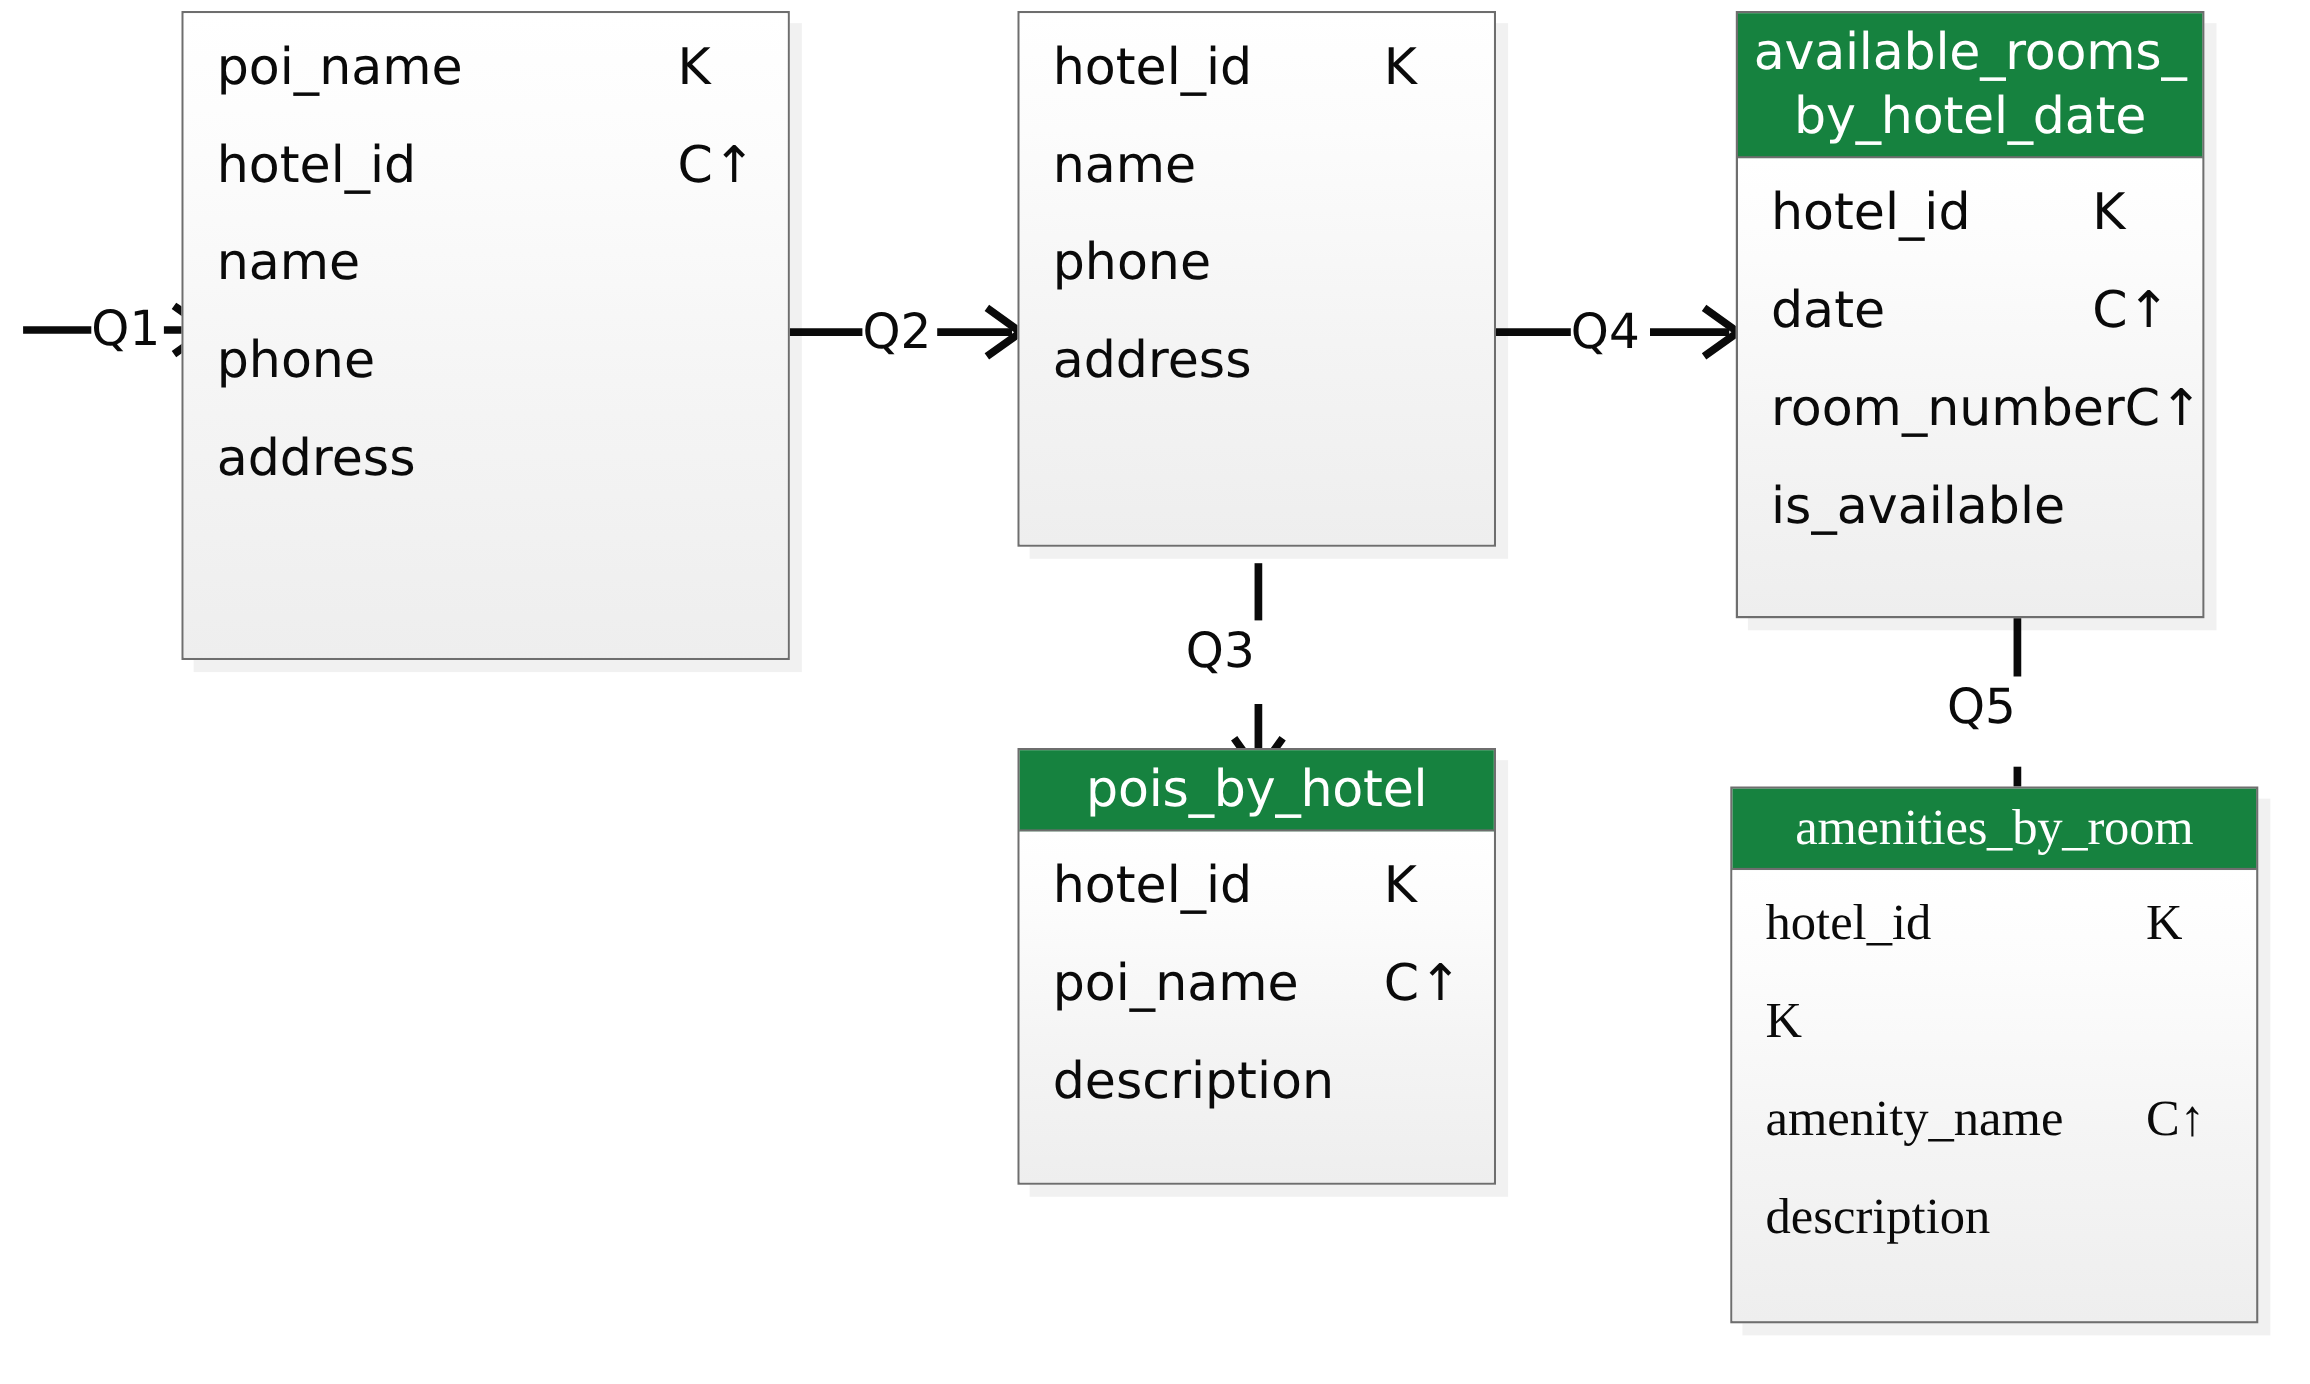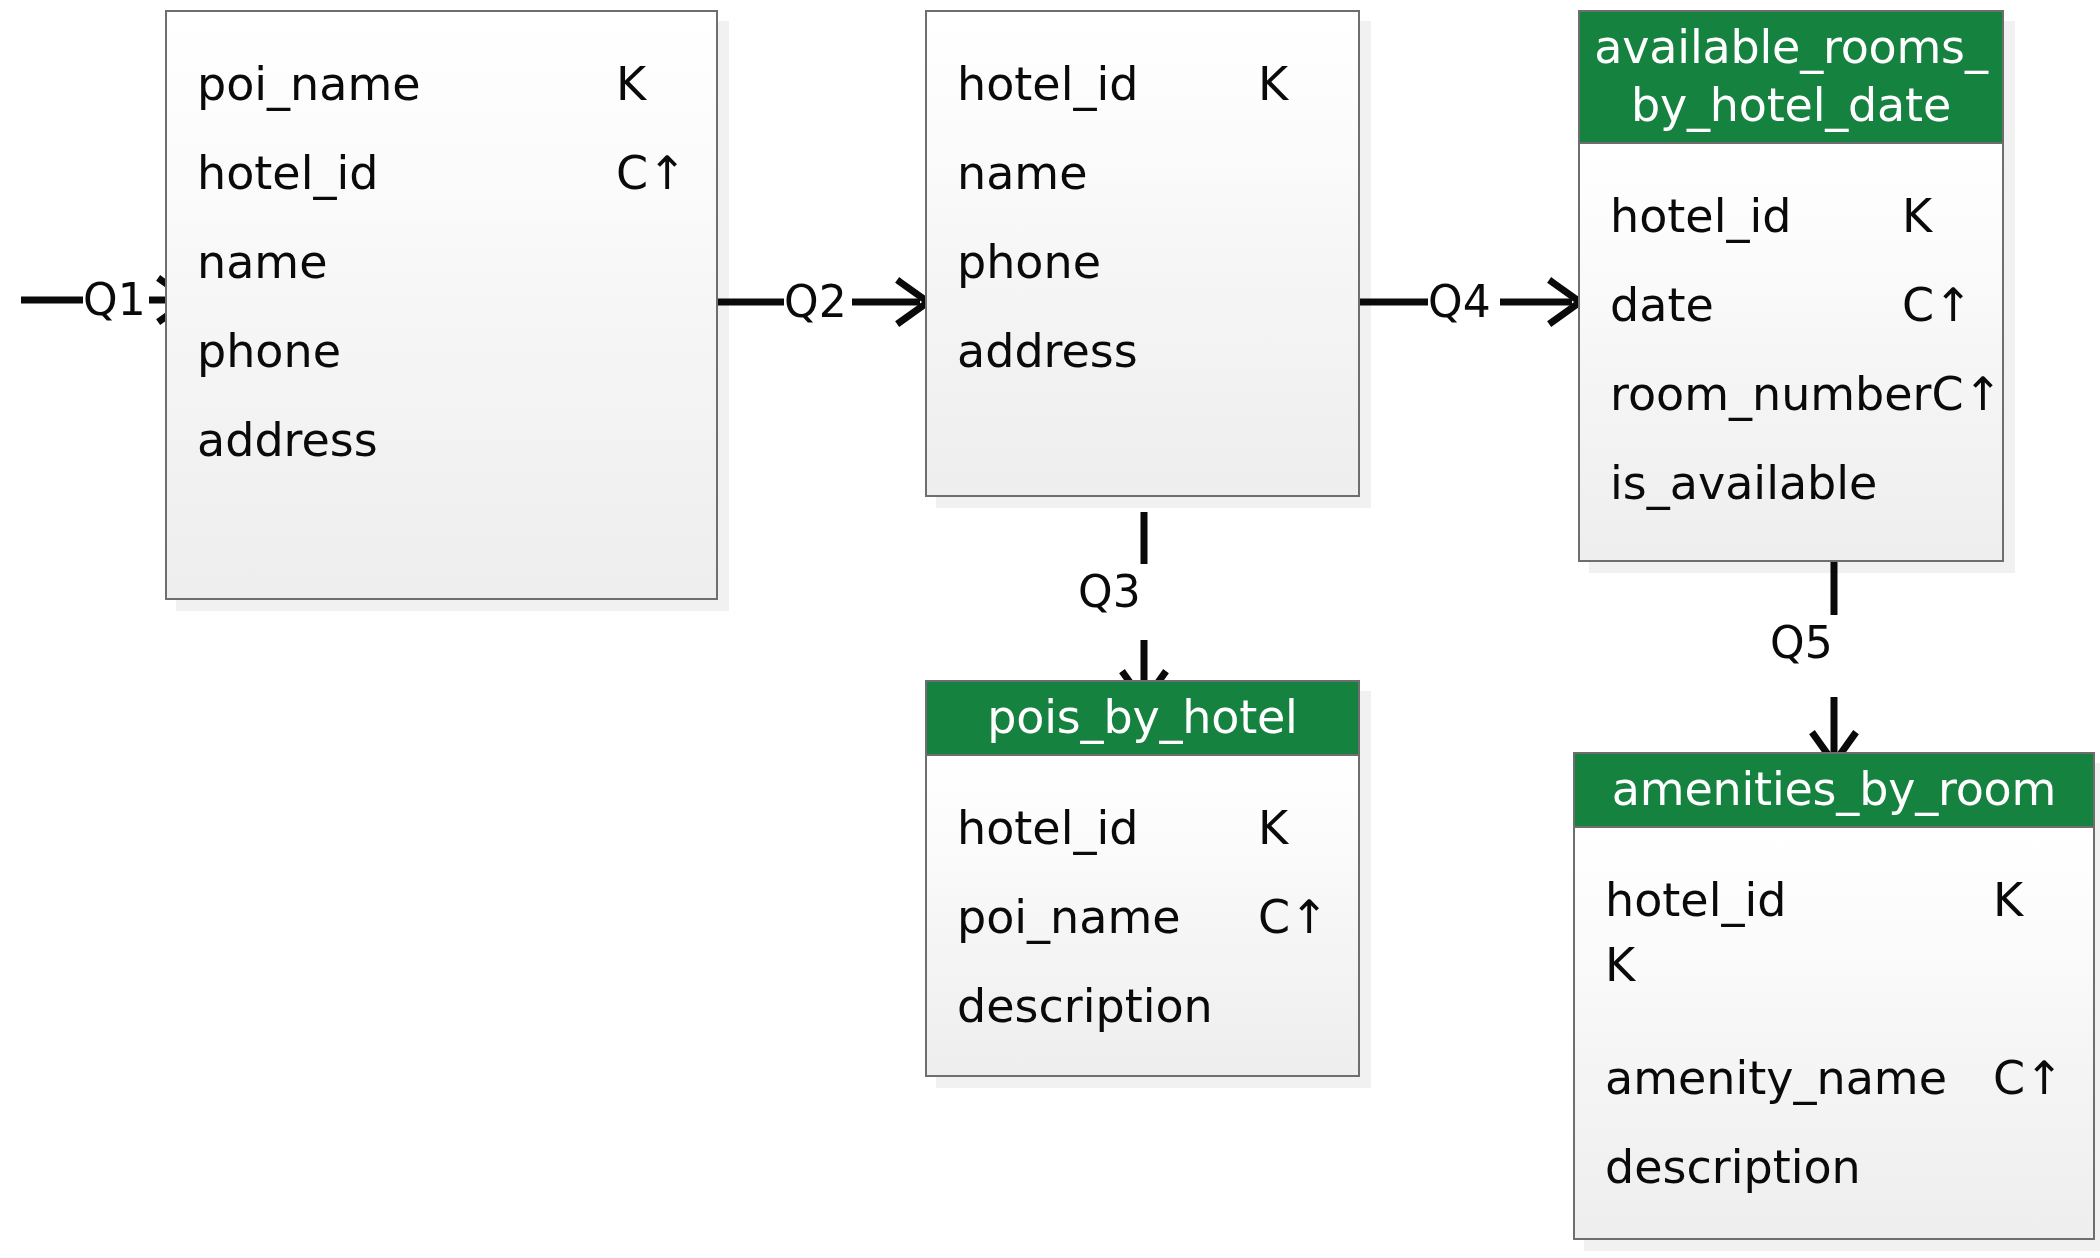--- a/index.html
+++ b/index.html
@@ -52,21 +52,20 @@
     height: 89px;
     padding-left: 30px;
     padding-right: 22px;
   }
   .col-name {
     flex: 1 1 auto;
     font-size: 46px;
     line-height: 52px;
     color: #0a0a0a;
     white-space: nowrap;
-    margin-top: 24px;
   }
   .col-key {
     flex: 0 0 auto;
     font-size: 46px;
     line-height: 52px;
     color: #0a0a0a;
     min-width: 78px;
     text-align: left;
     white-space: nowrap;
   }
@@ -214,21 +213,21 @@
         <span class="col-name">poi_name</span>
         <span class="col-key">C↑</span>
       </div>
       <div class="row">
         <span class="col-name">description</span>
         <span class="col-key"></span>
       </div>
     </div>
   </div>
 
-  <div class="tbl" style="left:1573px; top:752px; width:522px; height:488px;">
+  <div class="tbl" style="left:1573px; top:715px; width:480px; height:488px;font-family:Liberation Serif, serif;">
     <div class="tbl-header">amenities_by_room</div>
     <div class="tbl-body">
       <div class="row">
         <span class="col-name">hotel_id</span>
         <span class="col-key">K</span>
       </div>
       <div class="row">
         <span class="col-key">K</span>
       </div>
       <div class="row">

